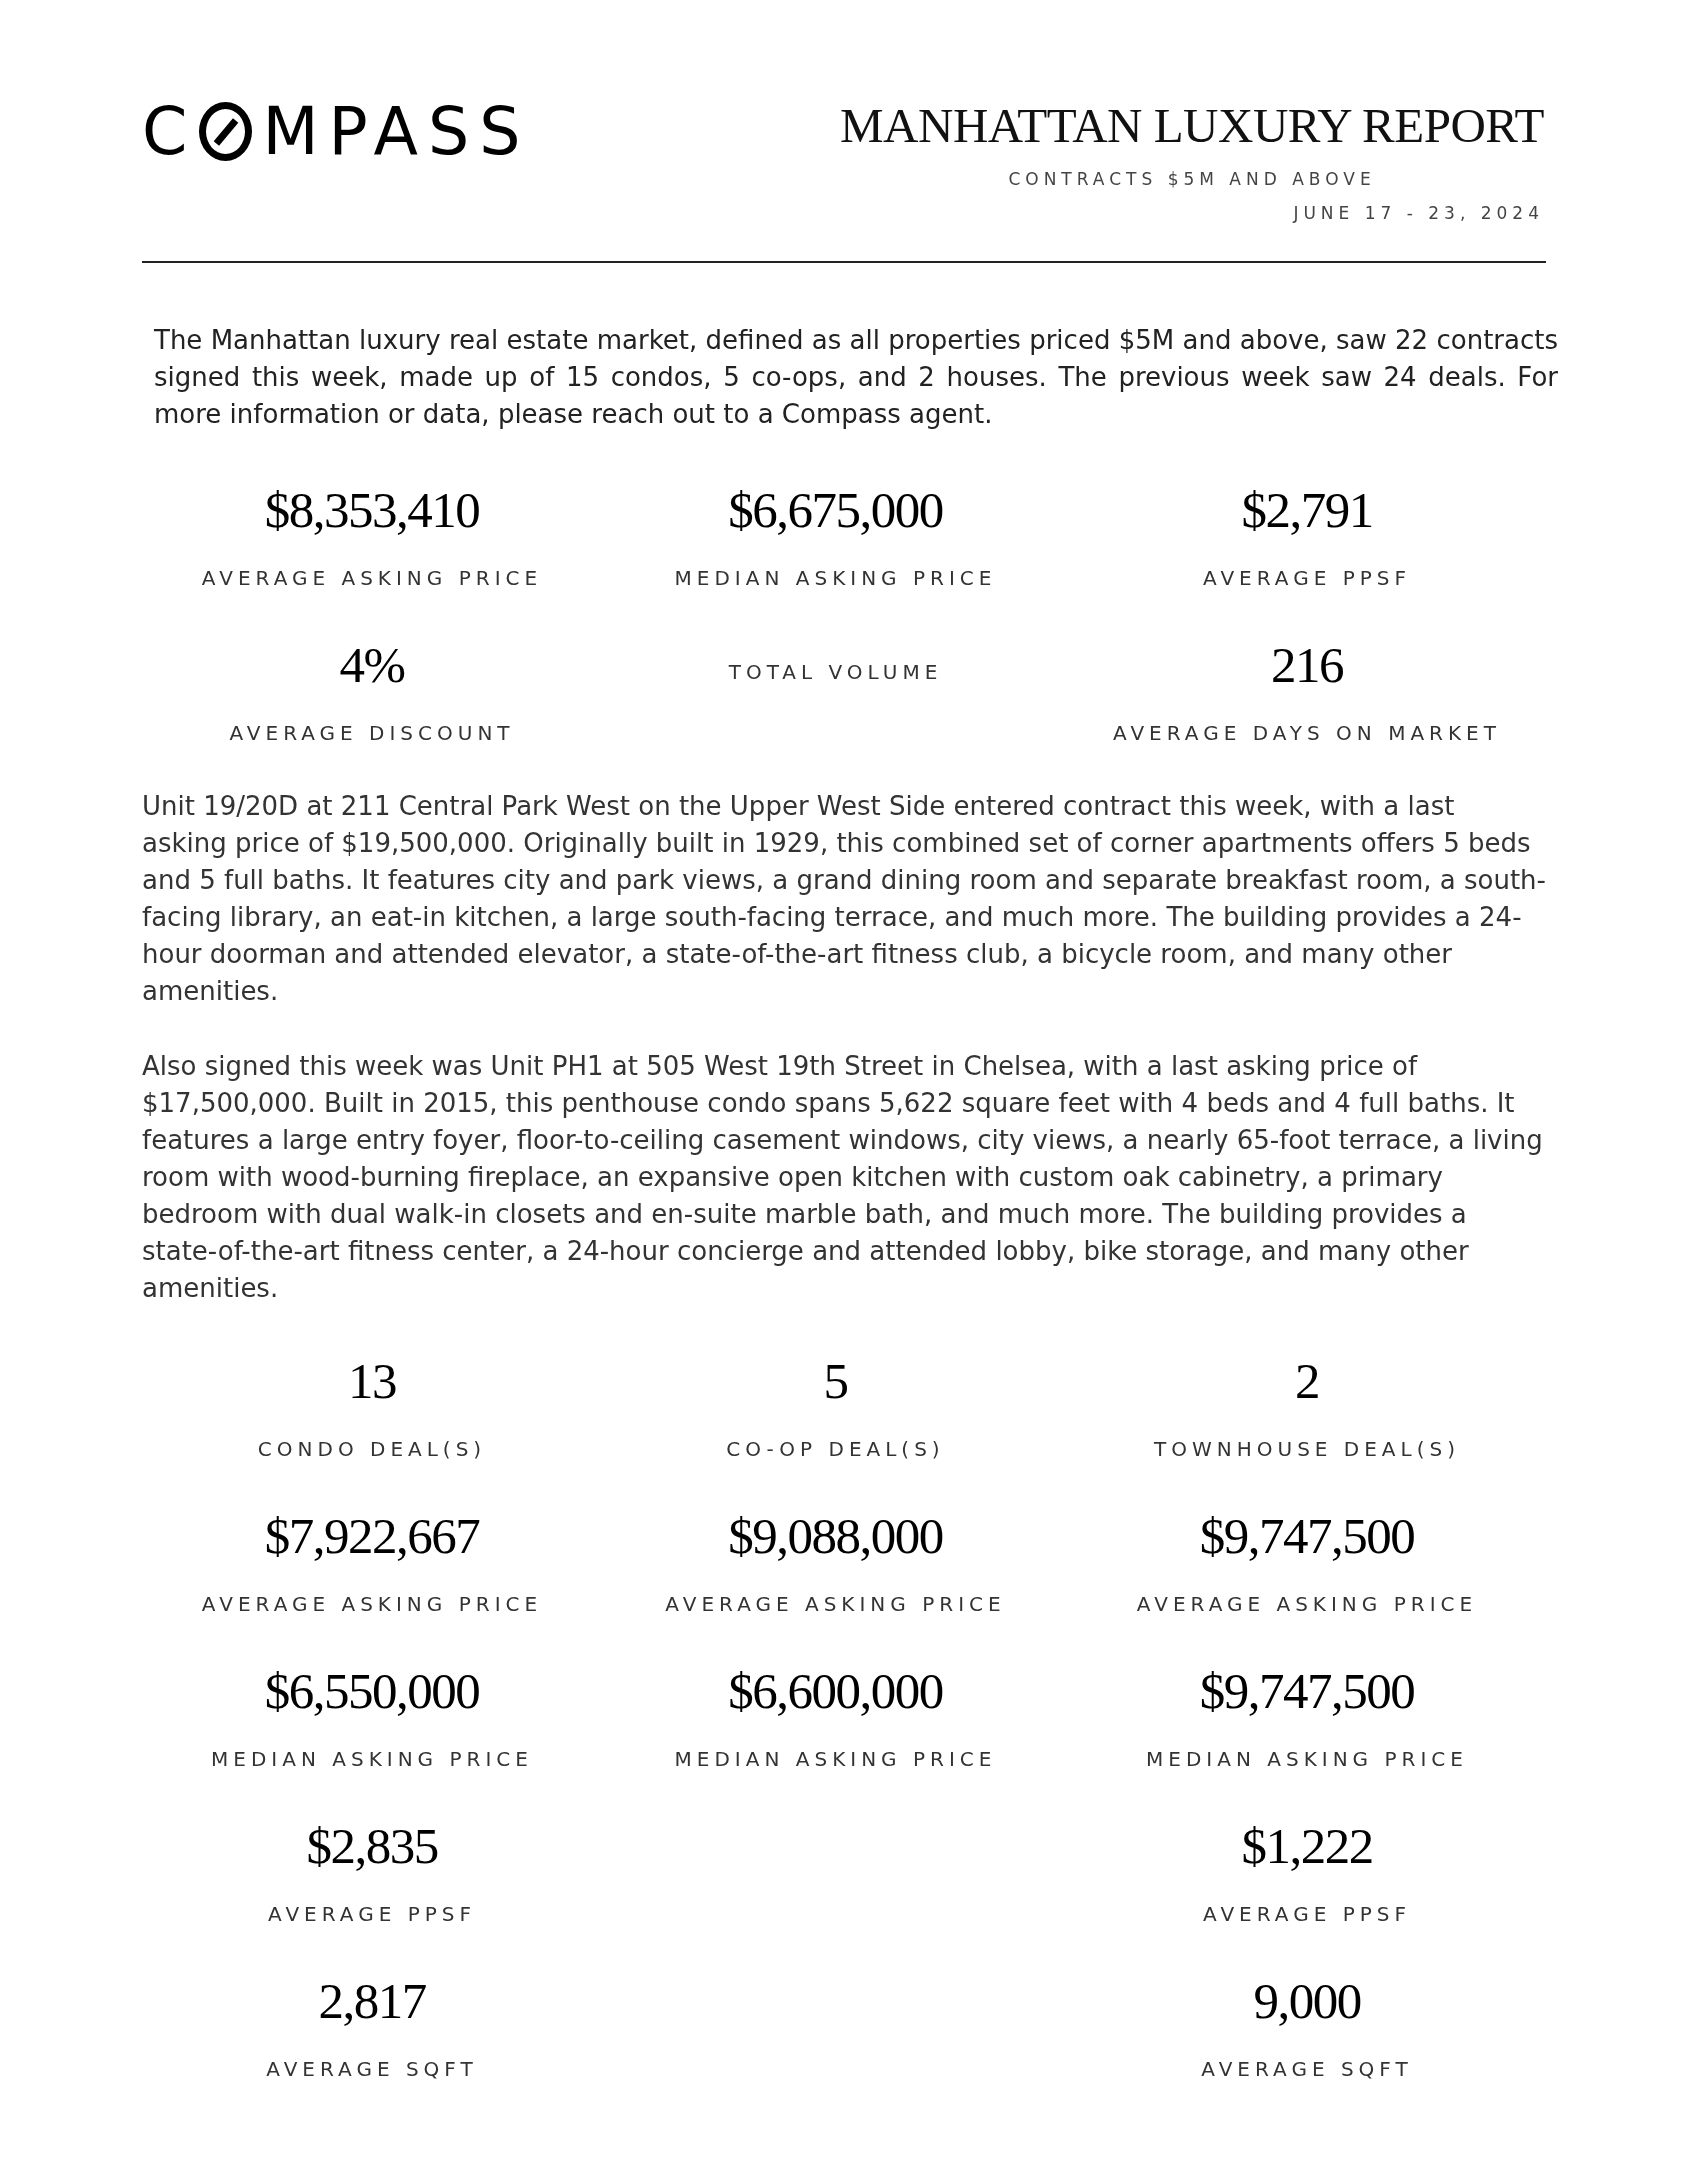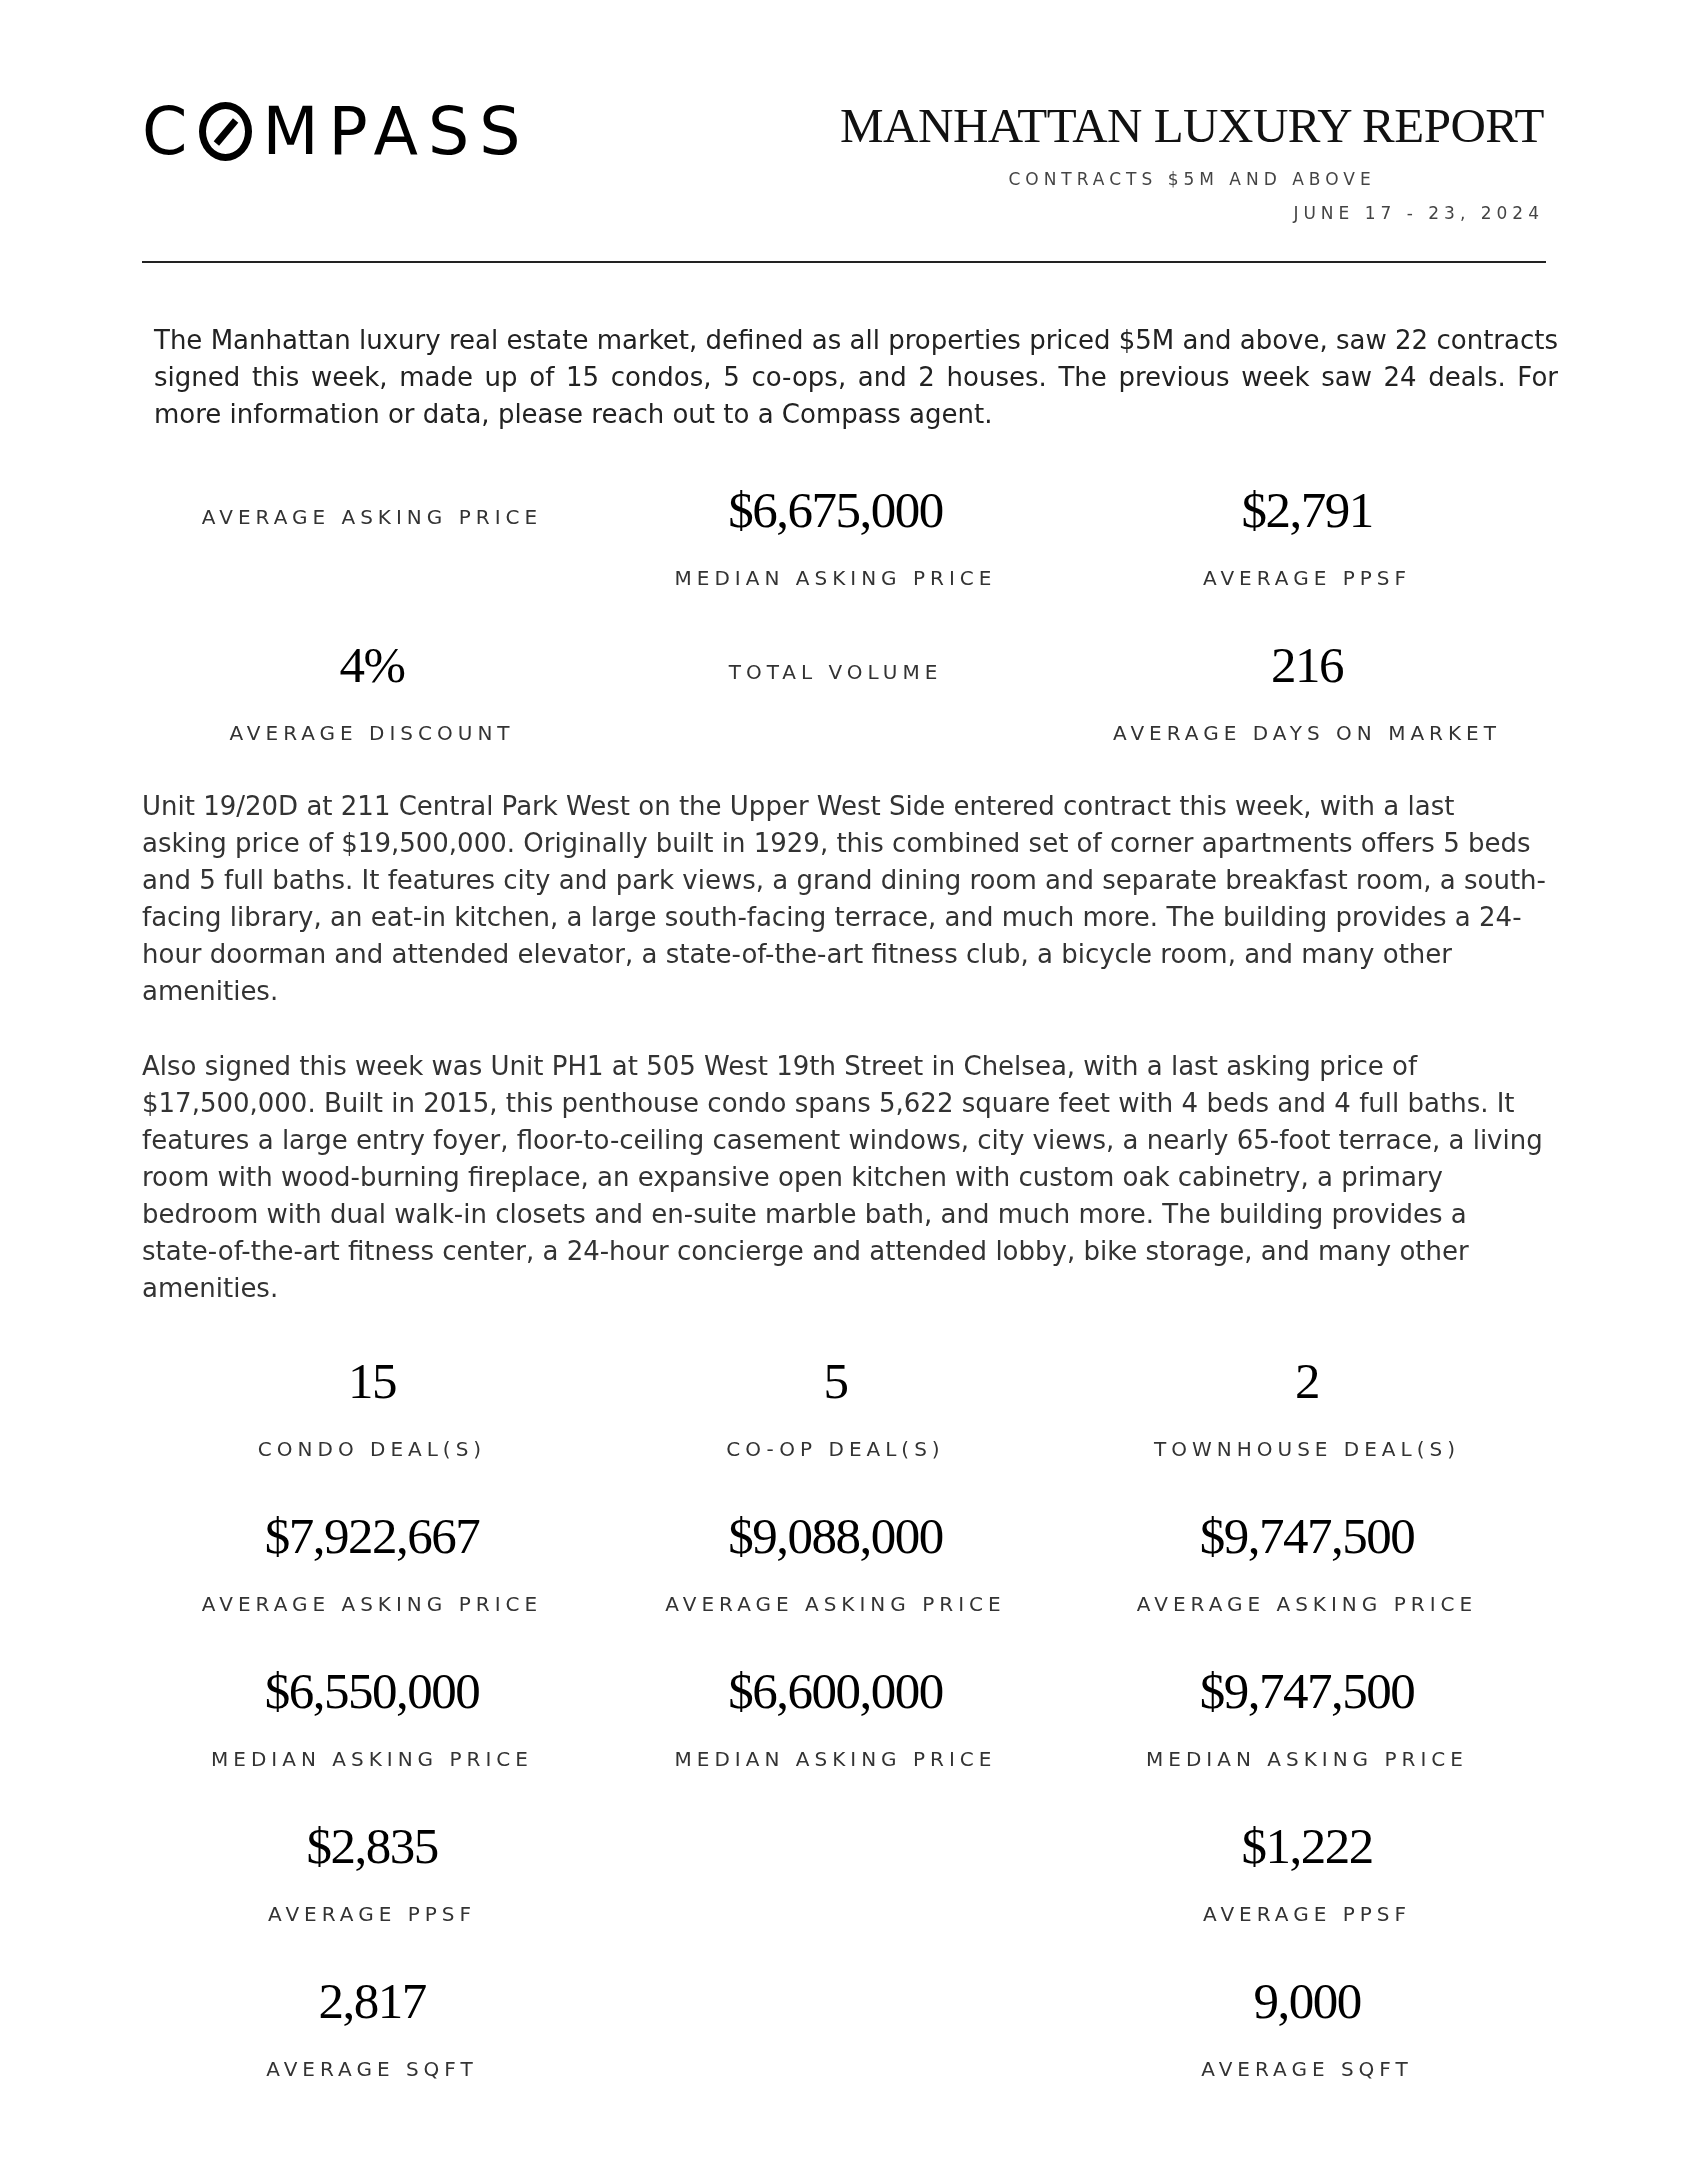--- a/index.html
+++ b/index.html
@@ -38,20 +38,21 @@
   <div class="report-date">JUNE 17 - 23, 2024</div>
 </div>
 
 <div class="rule"></div>
 
 <p class="para justify" style="top:310px;margin:12px;">The Manhattan luxury real estate market, defined as all properties priced $5M and above, saw 22 contracts signed this week, made up of 15 condos, 5 co-ops, and 2 houses. The previous week saw 24 deals. For more information or data, please reach out to a Compass agent.</p>
 
 <div class="grid" style="top:485px;">
   <div class="row">
     <div class="cell">
+      <div class="val">$8,353,410</div>
       <div class="lbl">AVERAGE ASKING PRICE</div>
     </div>
     <div class="cell">
       <div class="val">$6,675,000</div>
       <div class="lbl">MEDIAN ASKING PRICE</div>
     </div>
     <div class="cell">
       <div class="val">$2,791</div>
       <div class="lbl">AVERAGE PPSF</div>
     </div>
@@ -70,21 +71,21 @@
     </div>
   </div>
 </div>
 
 <p class="para" style="top:788px;margin:0;">Unit 19/20D at 211 Central Park West on the Upper West Side entered contract this week, with a last asking price of $19,500,000. Originally built in 1929, this combined set of corner apartments offers 5 beds and 5 full baths. It features city and park views, a grand dining room and separate breakfast room, a south-facing library, an eat-in kitchen, a large south-facing terrace, and much more. The building provides a 24-hour doorman and attended elevator, a state-of-the-art fitness club, a bicycle room, and many other amenities.</p>
 <p class="para" style="top:1048px;margin:0;">Also signed this week was Unit PH1 at 505 West 19th Street in Chelsea, with a last asking price of $17,500,000. Built in 2015, this penthouse condo spans 5,622 square feet with 4 beds and 4 full baths. It features a large entry foyer, floor-to-ceiling casement windows, city views, a nearly 65-foot terrace, a living room with wood-burning fireplace, an expansive open kitchen with custom oak cabinetry, a primary bedroom with dual walk-in closets and en-suite marble bath, and much more. The building provides a state-of-the-art fitness center, a 24-hour concierge and attended lobby, bike storage, and many other amenities.</p>
 
 <div class="grid" style="top:1356px;">
   <div class="row">
     <div class="cell">
-      <div class="val">15</div>
+      <div class="val">13</div>
       <div class="lbl">CONDO DEAL(S)</div>
     </div>
     <div class="cell">
       <div class="val">5</div>
       <div class="lbl">CO-OP DEAL(S)</div>
     </div>
     <div class="cell">
       <div class="val">2</div>
       <div class="lbl">TOWNHOUSE DEAL(S)</div>
     </div>

